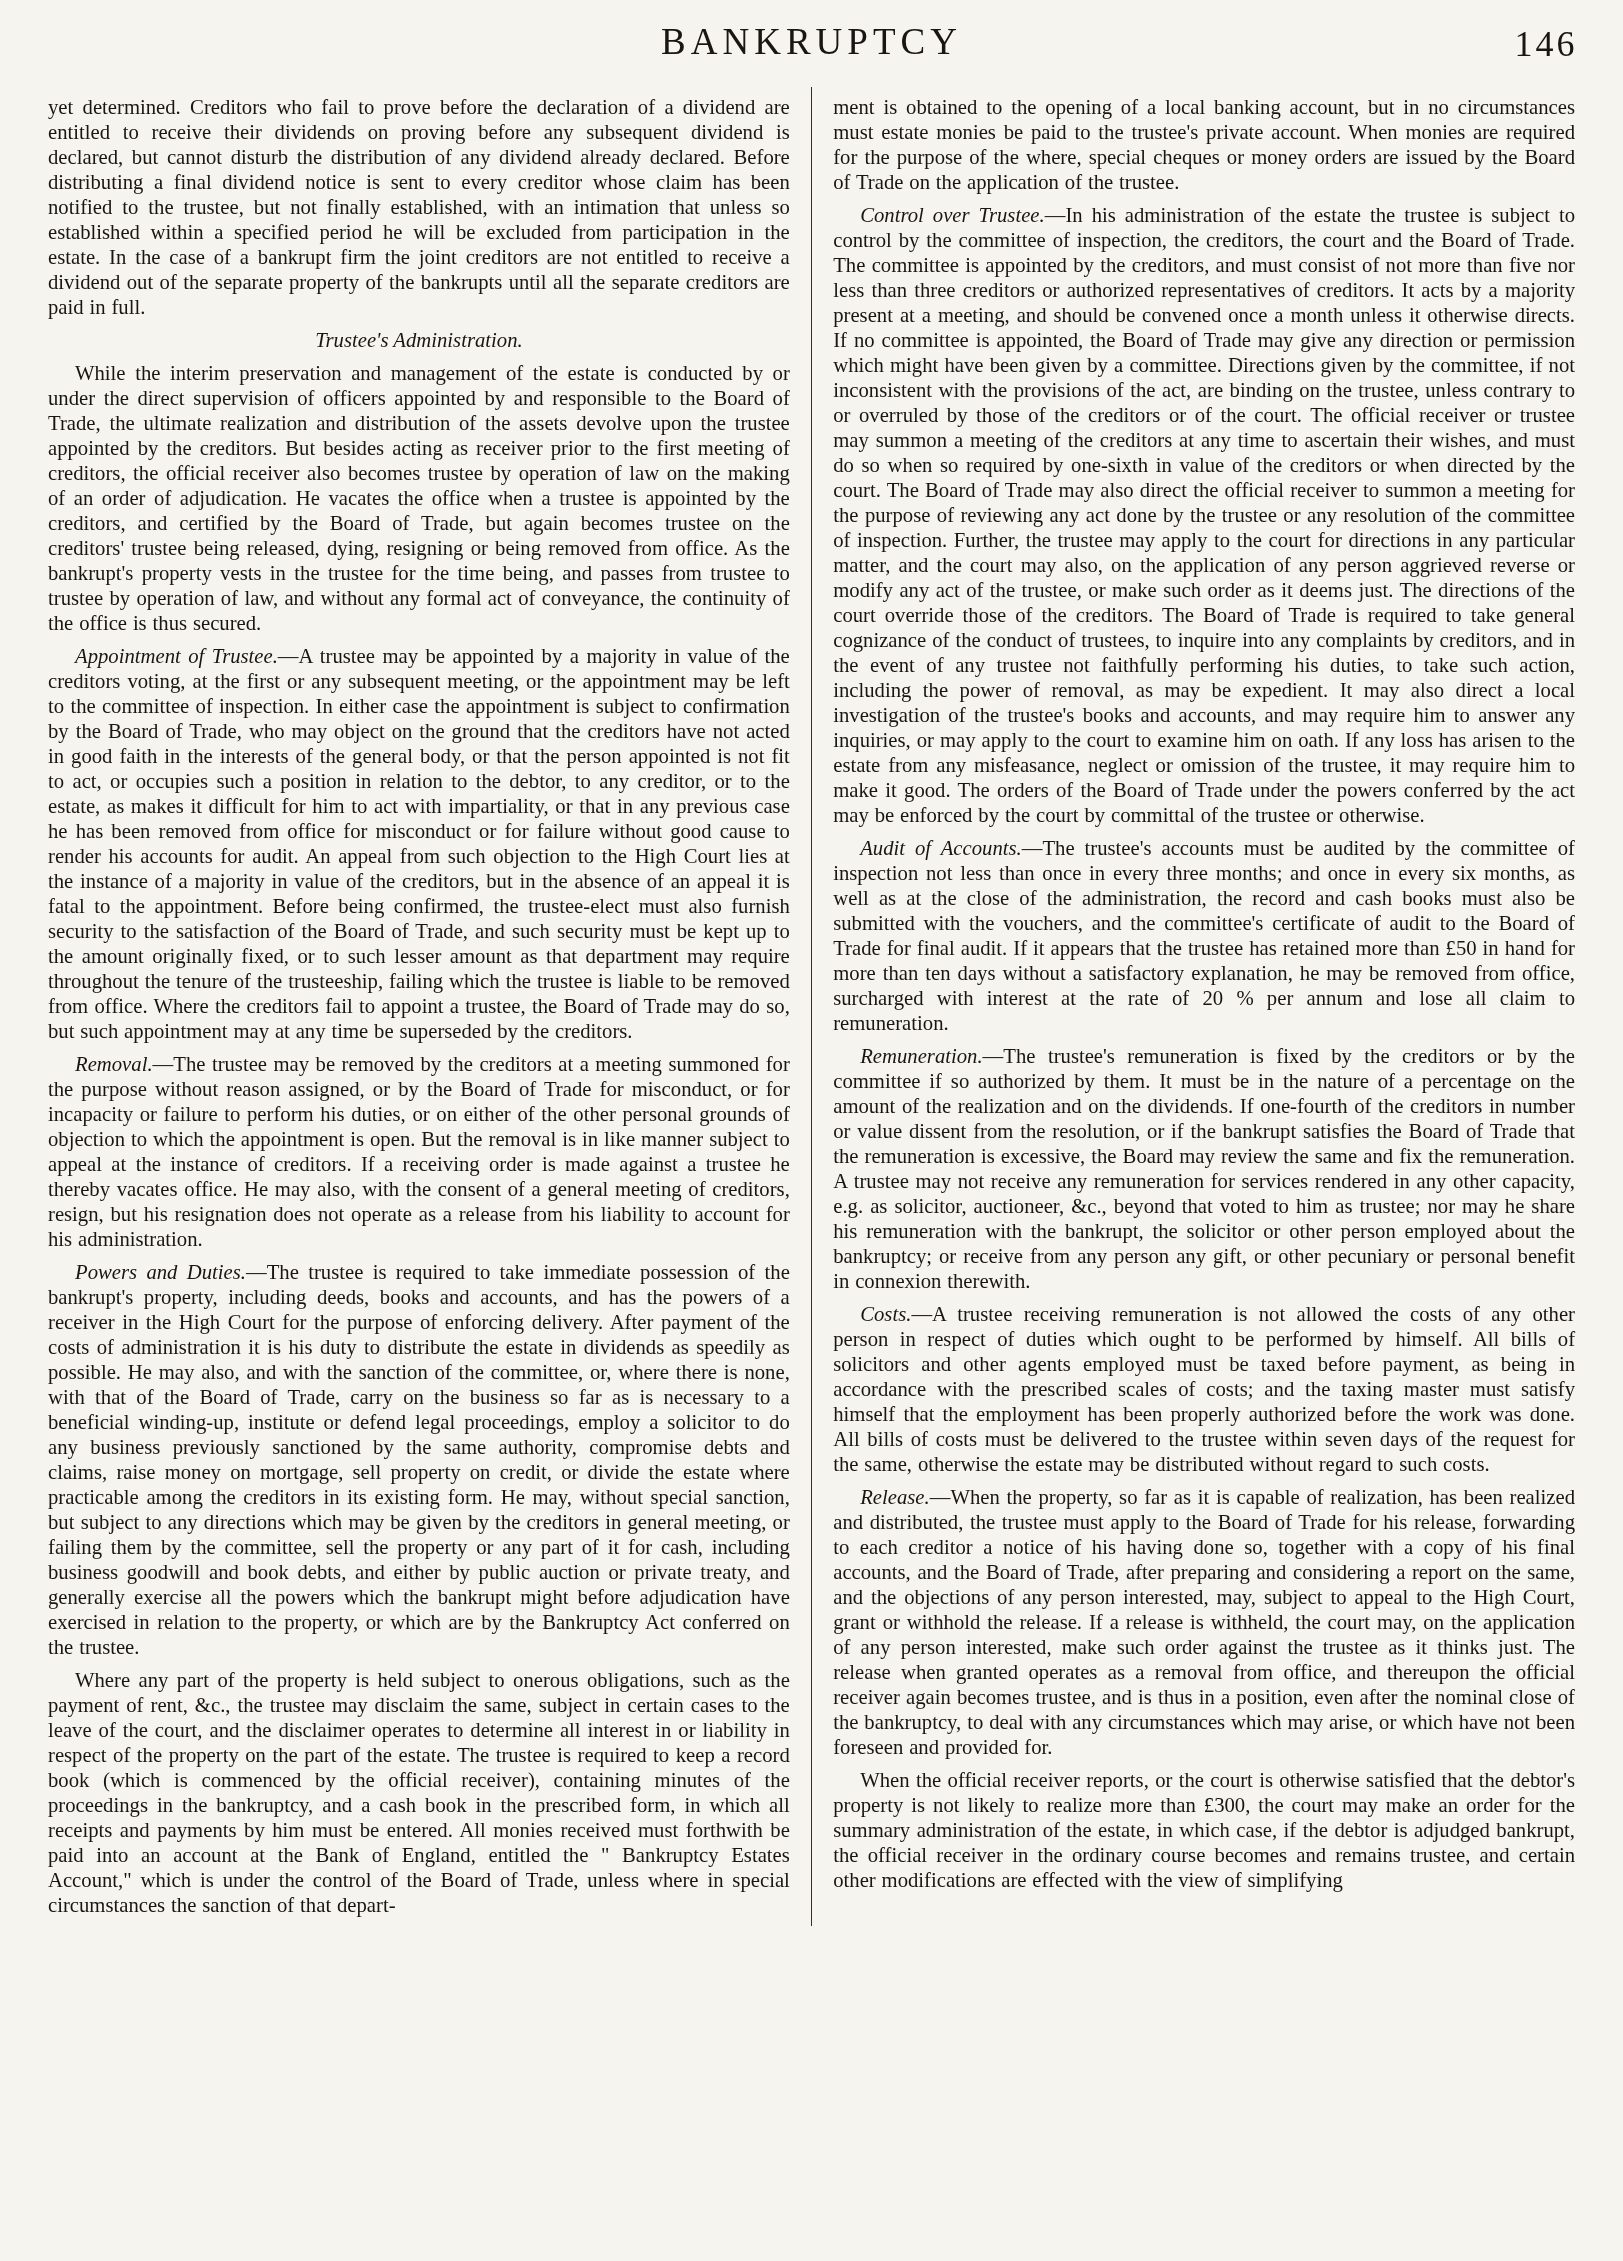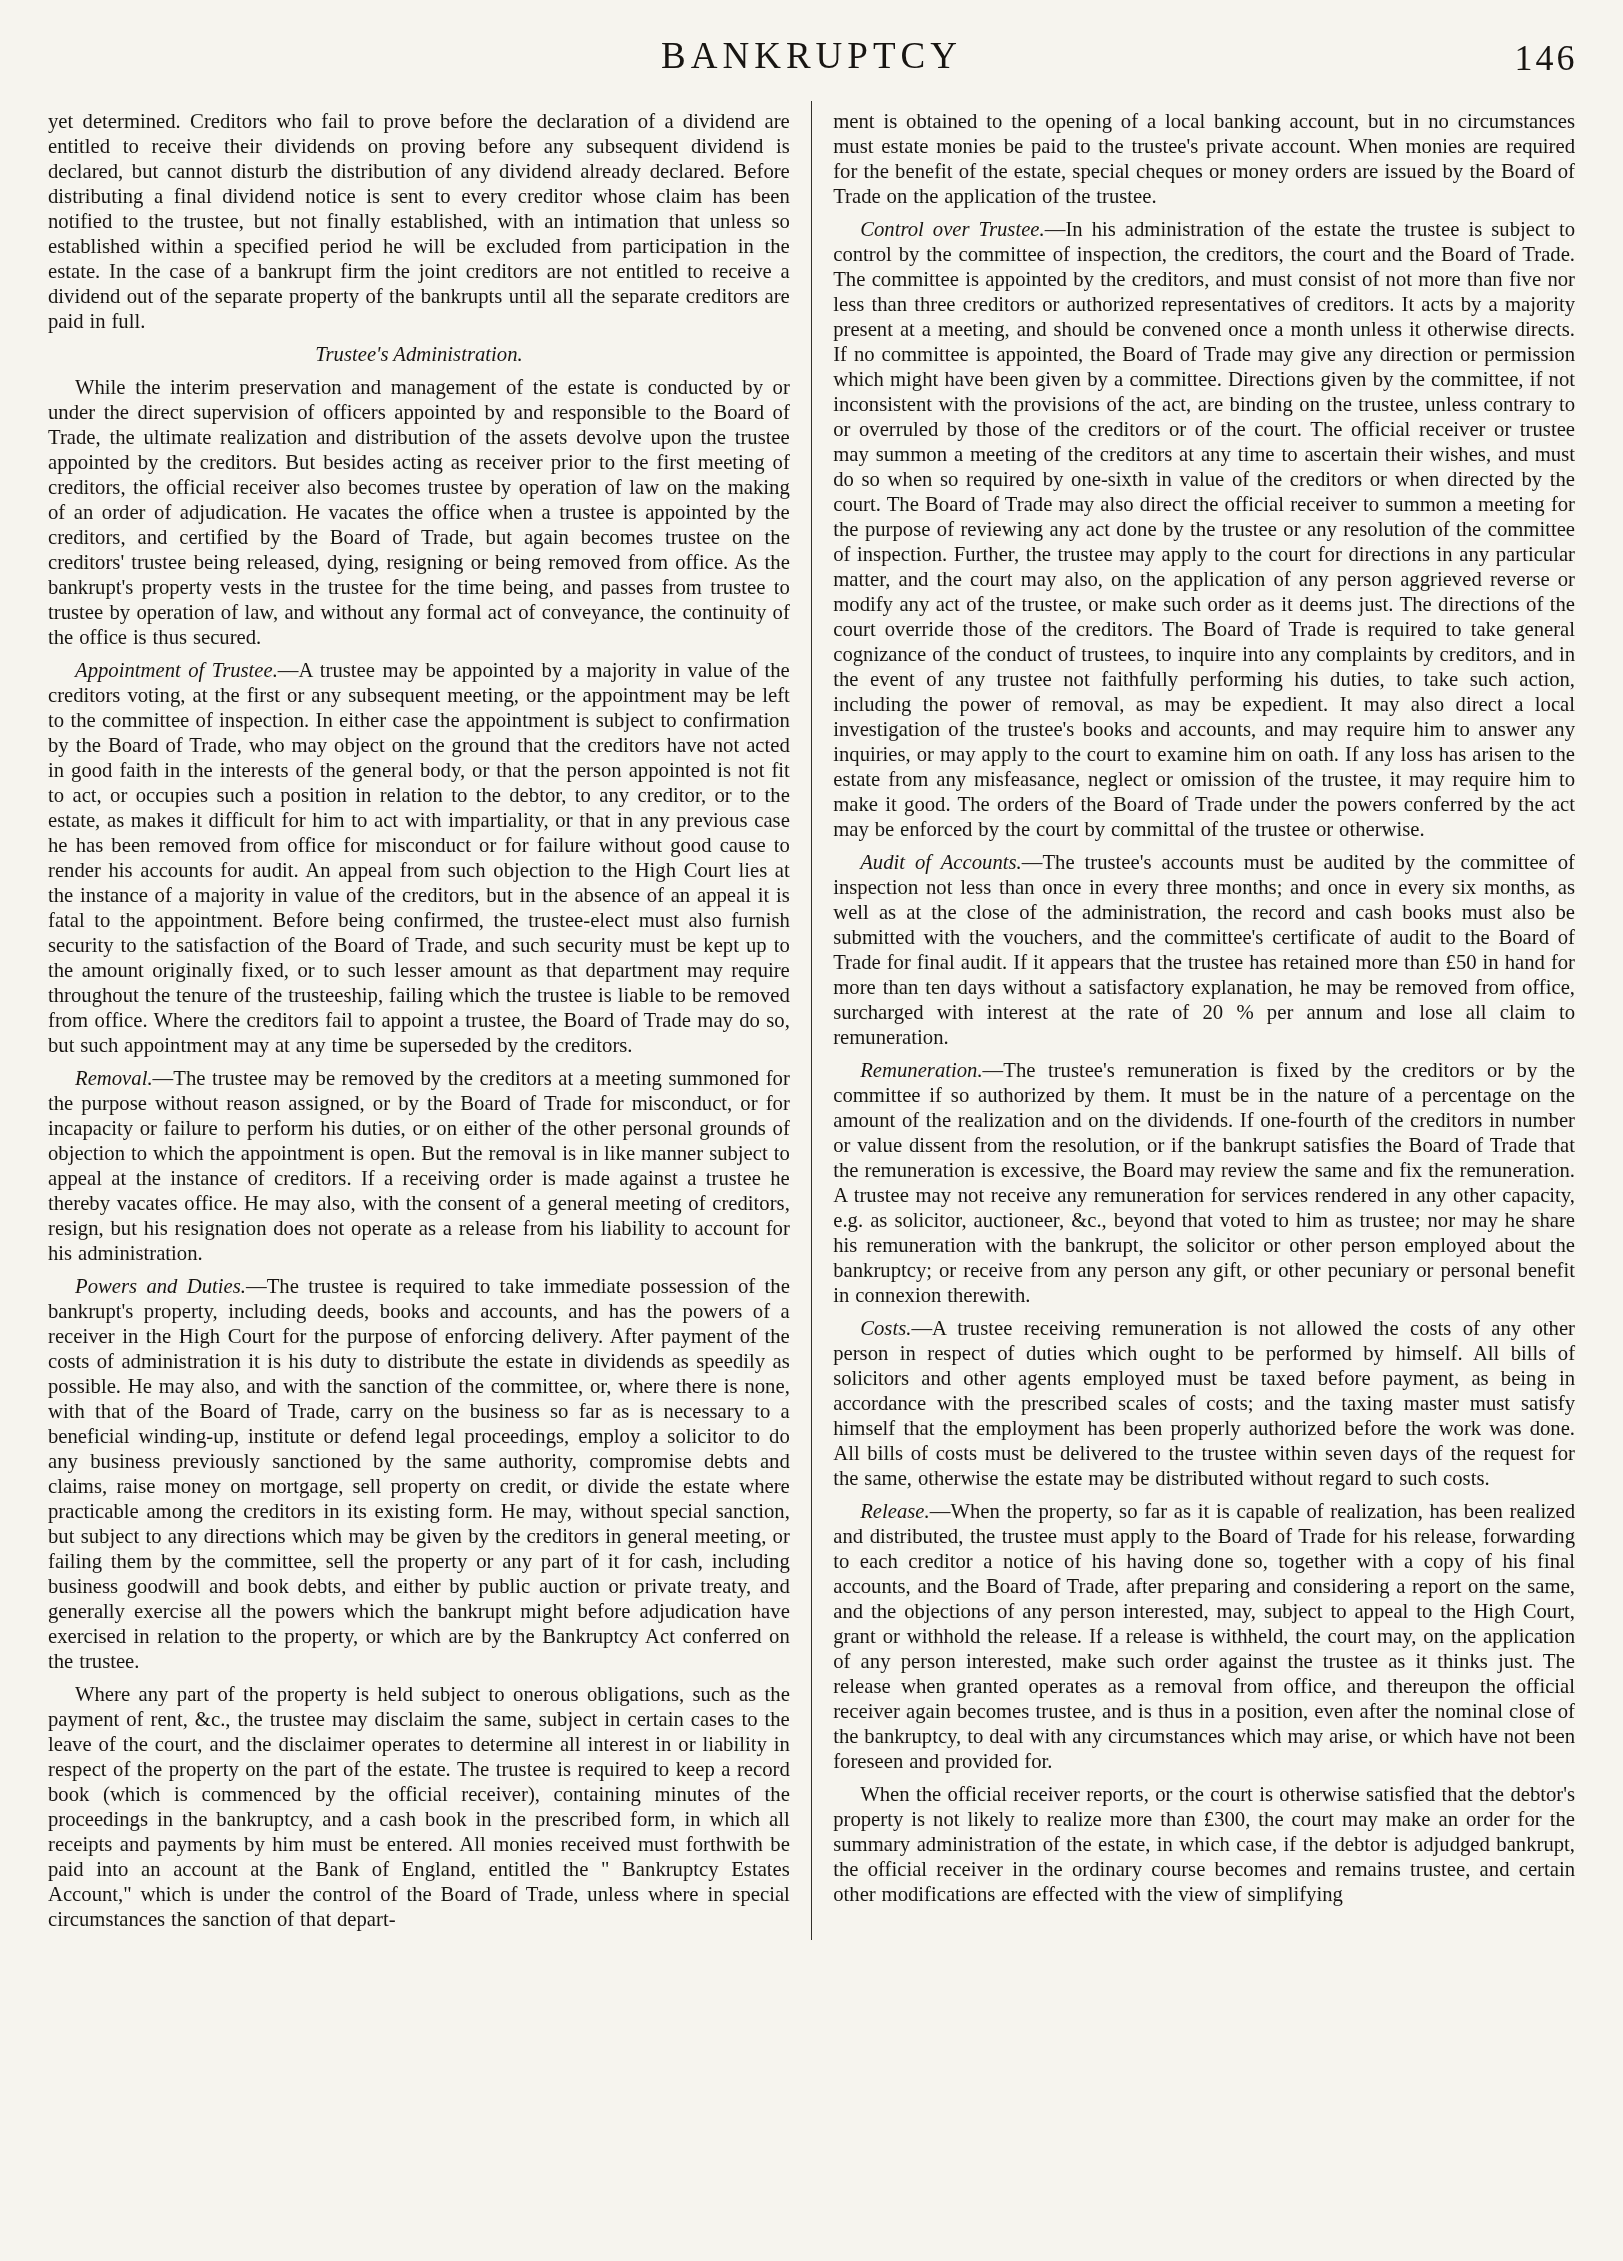--- a/index.html
+++ b/index.html
@@ -8,21 +8,21 @@
     background: #e8e6e0;
   }
   .page {
     width: 1623px;
     min-height: 2261px;
     margin: 0 auto;
     background: #f6f4ee;
     color: #181512;
     font-family: "Liberation Serif", "DejaVu Serif", serif;
     box-sizing: border-box;
-    padding: 30px 40px 26px 40px;
+    padding: 16px 40px 26px 40px;
     position: relative;
   }
   .header {
     position: relative;
     height: 61px;
     margin-bottom: 10px;
   }
   .title {
     position: absolute;
     left: 0;
@@ -86,21 +86,21 @@
         <p class="body">yet determined.  Creditors who fail to prove before the declaration of a dividend are entitled to receive their dividends on proving before any subsequent dividend is declared, but cannot disturb the distribution of any dividend already declared.  Before distributing a final dividend notice is sent to every creditor whose claim has been notified to the trustee, but not finally established, with an intimation that unless so established within a specified period he will be excluded from participation in the estate.  In the case of a bankrupt firm the joint creditors are not entitled to receive a dividend out of the separate property of the bankrupts until all the separate creditors are paid in full.</p>
         <p class="section-heading">Trustee's Administration.</p>
         <p class="body indent">While the interim preservation and management of the estate is conducted by or under the direct supervision of officers appointed by and responsible to the Board of Trade, the ultimate realization and distribution of the assets devolve upon the trustee appointed by the creditors.  But besides acting as receiver prior to the first meeting of creditors, the official receiver also becomes trustee by operation of law on the making of an order of adjudication.  He vacates the office when a trustee is appointed by the creditors, and certified by the Board of Trade, but again becomes trustee on the creditors' trustee being released, dying, resigning or being removed from office.  As the bankrupt's property vests in the trustee for the time being, and passes from trustee to trustee by operation of law, and without any formal act of conveyance, the continuity of the office is thus secured.</p>
         <p class="body indent"><i class="lead">Appointment of Trustee.</i>—A trustee may be appointed by a majority in value of the creditors voting, at the first or any subsequent meeting, or the appointment may be left to the committee of inspection.  In either case the appointment is subject to confirmation by the Board of Trade, who may object on the ground that the creditors have not acted in good faith in the interests of the general body, or that the person appointed is not fit to act, or occupies such a position in relation to the debtor, to any creditor, or to the estate, as makes it difficult for him to act with impartiality, or that in any previous case he has been removed from office for misconduct or for failure without good cause to render his accounts for audit.  An appeal from such objection to the High Court lies at the instance of a majority in value of the creditors, but in the absence of an appeal it is fatal to the appointment.  Before being confirmed, the trustee-elect must also furnish security to the satisfaction of the Board of Trade, and such security must be kept up to the amount originally fixed, or to such lesser amount as that department may require throughout the tenure of the trusteeship, failing which the trustee is liable to be removed from office.  Where the creditors fail to appoint a trustee, the Board of Trade may do so, but such appointment may at any time be superseded by the creditors.</p>
         <p class="body indent"><i class="lead">Removal.</i>—The trustee may be removed by the creditors at a meeting summoned for the purpose without reason assigned, or by the Board of Trade for misconduct, or for incapacity or failure to perform his duties, or on either of the other personal grounds of objection to which the appointment is open.  But the removal is in like manner subject to appeal at the instance of creditors.  If a receiving order is made against a trustee he thereby vacates office.  He may also, with the consent of a general meeting of creditors, resign, but his resignation does not operate as a release from his liability to account for his administration.</p>
         <p class="body indent"><i class="lead">Powers and Duties.</i>—The trustee is required to take immediate possession of the bankrupt's property, including deeds, books and accounts, and has the powers of a receiver in the High Court for the purpose of enforcing delivery.  After payment of the costs of administration it is his duty to distribute the estate in dividends as speedily as possible.  He may also, and with the sanction of the committee, or, where there is none, with that of the Board of Trade, carry on the business so far as is necessary to a beneficial winding-up, institute or defend legal proceedings, employ a solicitor to do any business previously sanctioned by the same authority, compromise debts and claims, raise money on mortgage, sell property on credit, or divide the estate where practicable among the creditors in its existing form.  He may, without special sanction, but subject to any directions which may be given by the creditors in general meeting, or failing them by the committee, sell the property or any part of it for cash, including business goodwill and book debts, and either by public auction or private treaty, and generally exercise all the powers which the bankrupt might before adjudication have exercised in relation to the property, or which are by the Bankruptcy Act conferred on the trustee.</p>
         <p class="body indent">Where any part of the property is held subject to onerous obligations, such as the payment of rent, &amp;c., the trustee may disclaim the same, subject in certain cases to the leave of the court, and the disclaimer operates to determine all interest in or liability in respect of the property on the part of the estate.  The trustee is required to keep a record book (which is commenced by the official receiver), containing minutes of the proceedings in the bankruptcy, and a cash book in the prescribed form, in which all receipts and payments by him must be entered.  All monies received must forthwith be paid into an account at the Bank of England, entitled the " Bankruptcy Estates Account," which is under the control of the Board of Trade, unless where in special circumstances the sanction of that depart-</p>
       </div>
     <div class="divider"></div>
     <div class="column">
-        <p class="body">ment is obtained to the opening of a local banking account, but in no circumstances must estate monies be paid to the trustee's private account.  When monies are required for the benefit of the estate, special cheques or money orders are issued by the Board of Trade on the application of the trustee.</p>
+        <p class="body">ment is obtained to the opening of a local banking account, but in no circumstances must estate monies be paid to the trustee's private account.  When monies are required for the purpose of the where, special cheques or money orders are issued by the Board of Trade on the application of the trustee.</p>
         <p class="body indent"><i class="lead">Control over Trustee.</i>—In his administration of the estate the trustee is subject to control by the committee of inspection, the creditors, the court and the Board of Trade.  The committee is appointed by the creditors, and must consist of not more than five nor less than three creditors or authorized representatives of creditors.  It acts by a majority present at a meeting, and should be convened once a month unless it otherwise directs.  If no committee is appointed, the Board of Trade may give any direction or permission which might have been given by a committee.  Directions given by the committee, if not inconsistent with the provisions of the act, are binding on the trustee, unless contrary to or overruled by those of the creditors or of the court.  The official receiver or trustee may summon a meeting of the creditors at any time to ascertain their wishes, and must do so when so required by one-sixth in value of the creditors or when directed by the court.  The Board of Trade may also direct the official receiver to summon a meeting for the purpose of reviewing any act done by the trustee or any resolution of the committee of inspection.  Further, the trustee may apply to the court for directions in any particular matter, and the court may also, on the application of any person aggrieved reverse or modify any act of the trustee, or make such order as it deems just.  The directions of the court override those of the creditors.  The Board of Trade is required to take general cognizance of the conduct of trustees, to inquire into any complaints by creditors, and in the event of any trustee not faithfully performing his duties, to take such action, including the power of removal, as may be expedient.  It may also direct a local investigation of the trustee's books and accounts, and may require him to answer any inquiries, or may apply to the court to examine him on oath.  If any loss has arisen to the estate from any misfeasance, neglect or omission of the trustee, it may require him to make it good.  The orders of the Board of Trade under the powers conferred by the act may be enforced by the court by committal of the trustee or otherwise.</p>
         <p class="body indent"><i class="lead">Audit of Accounts.</i>—The trustee's accounts must be audited by the committee of inspection not less than once in every three months; and once in every six months, as well as at the close of the administration, the record and cash books must also be submitted with the vouchers, and the committee's certificate of audit to the Board of Trade for final audit.  If it appears that the trustee has retained more than £50 in hand for more than ten days without a satisfactory explanation, he may be removed from office, surcharged with interest at the rate of 20 % per annum and lose all claim to remuneration.</p>
         <p class="body indent"><i class="lead">Remuneration.</i>—The trustee's remuneration is fixed by the creditors or by the committee if so authorized by them.  It must be in the nature of a percentage on the amount of the realization and on the dividends.  If one-fourth of the creditors in number or value dissent from the resolution, or if the bankrupt satisfies the Board of Trade that the remuneration is excessive, the Board may review the same and fix the remuneration.  A trustee may not receive any remuneration for services rendered in any other capacity, e.g. as solicitor, auctioneer, &amp;c., beyond that voted to him as trustee; nor may he share his remuneration with the bankrupt, the solicitor or other person employed about the bankruptcy; or receive from any person any gift, or other pecuniary or personal benefit in connexion therewith.</p>
         <p class="body indent"><i class="lead">Costs.</i>—A trustee receiving remuneration is not allowed the costs of any other person in respect of duties which ought to be performed by himself.  All bills of solicitors and other agents employed must be taxed before payment, as being in accordance with the prescribed scales of costs; and the taxing master must satisfy himself that the employment has been properly authorized before the work was done.  All bills of costs must be delivered to the trustee within seven days of the request for the same, otherwise the estate may be distributed without regard to such costs.</p>
         <p class="body indent"><i class="lead">Release.</i>—When the property, so far as it is capable of realization, has been realized and distributed, the trustee must apply to the Board of Trade for his release, forwarding to each creditor a notice of his having done so, together with a copy of his final accounts, and the Board of Trade, after preparing and considering a report on the same, and the objections of any person interested, may, subject to appeal to the High Court, grant or withhold the release.  If a release is withheld, the court may, on the application of any person interested, make such order against the trustee as it thinks just.  The release when granted operates as a removal from office, and thereupon the official receiver again becomes trustee, and is thus in a position, even after the nominal close of the bankruptcy, to deal with any circumstances which may arise, or which have not been foreseen and provided for.</p>
         <p class="body indent">When the official receiver reports, or the court is otherwise satisfied that the debtor's property is not likely to realize more than £300, the court may make an order for the summary administration of the estate, in which case, if the debtor is adjudged bankrupt, the official receiver in the ordinary course becomes and remains trustee, and certain other modifications are effected with the view of simplifying</p>
       </div>
   </div>
 </div>
 

